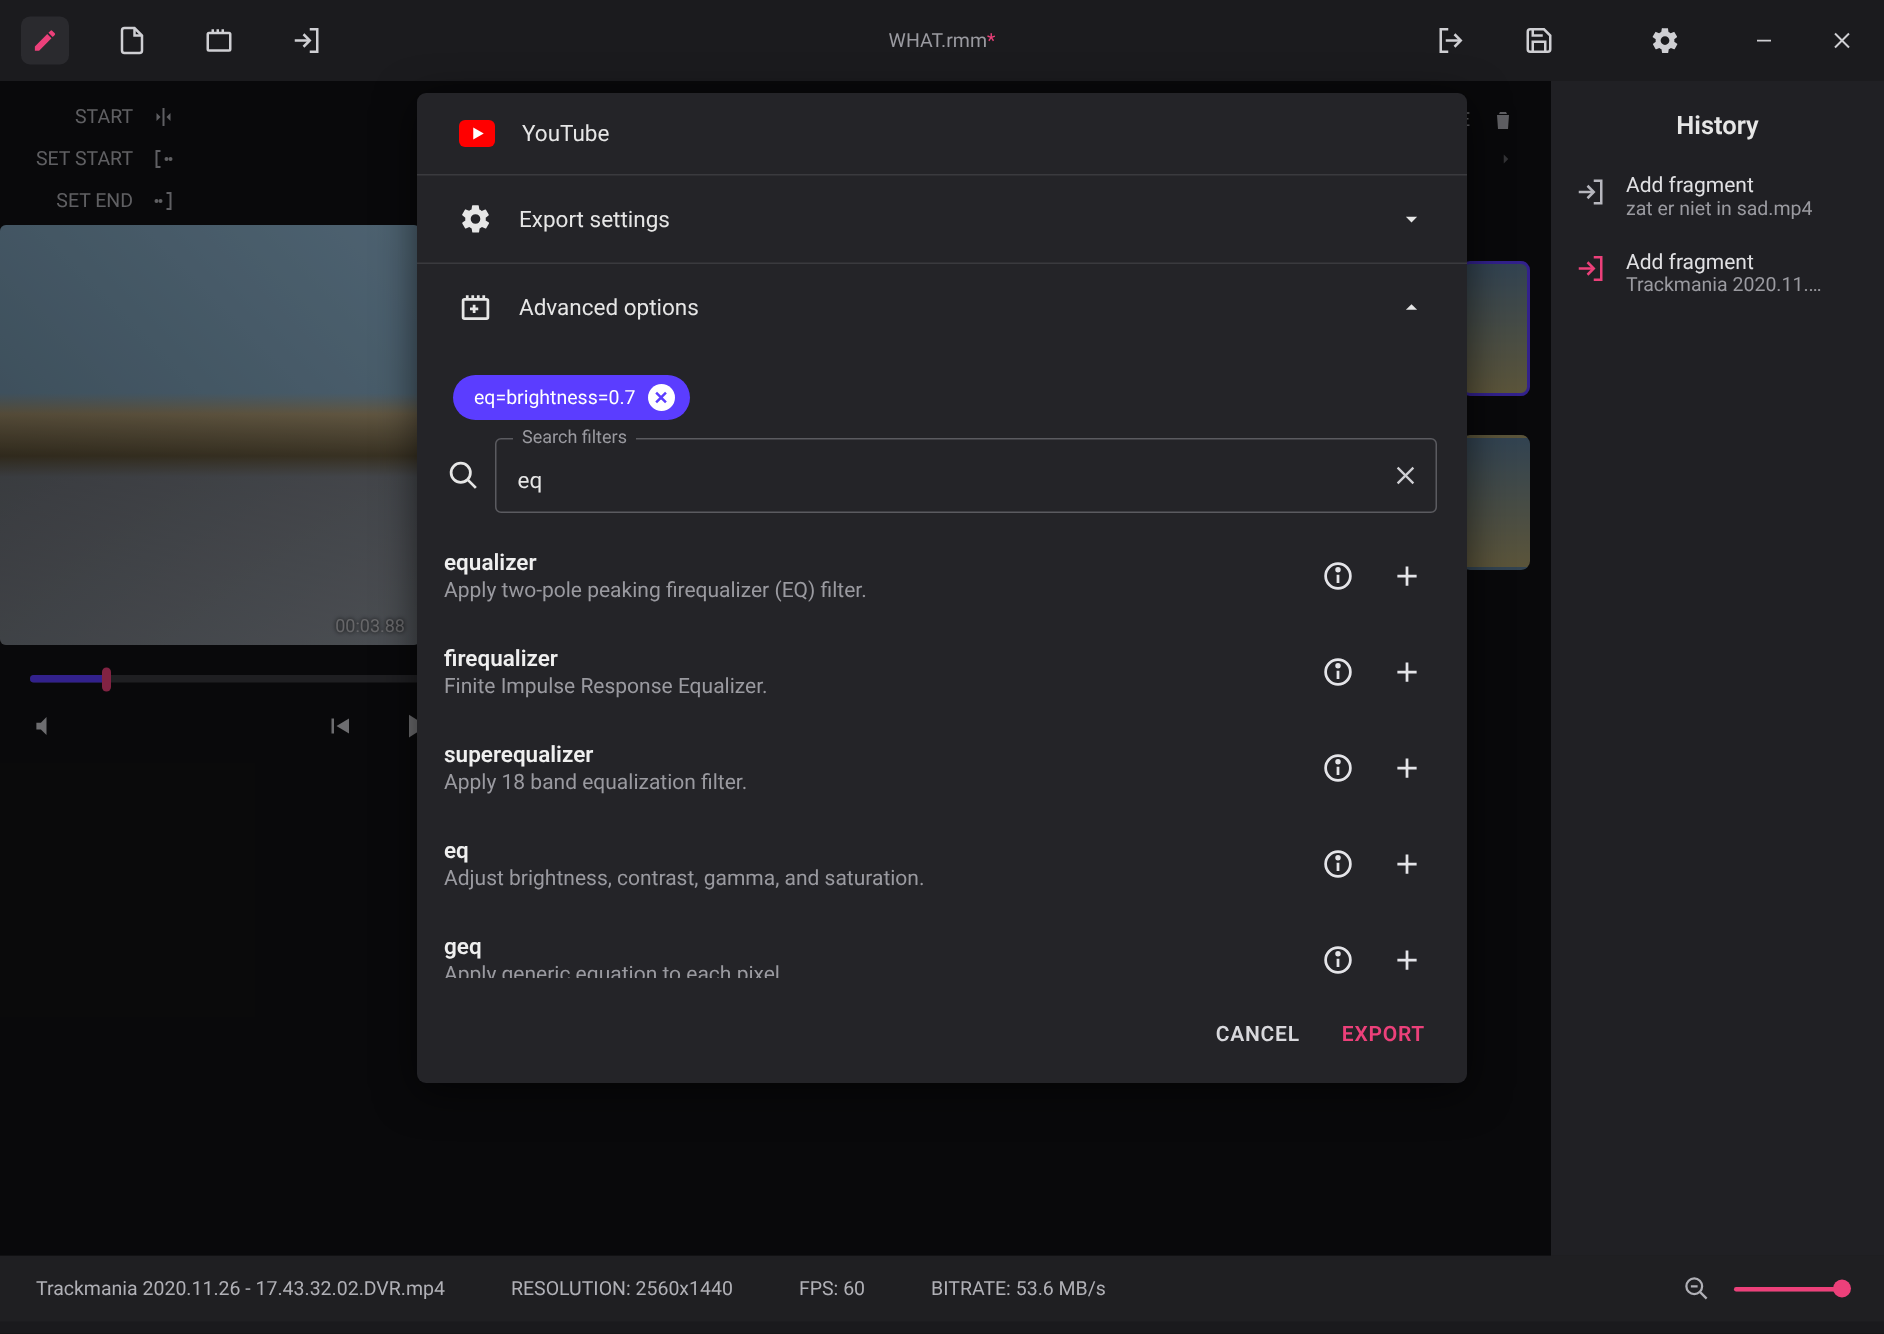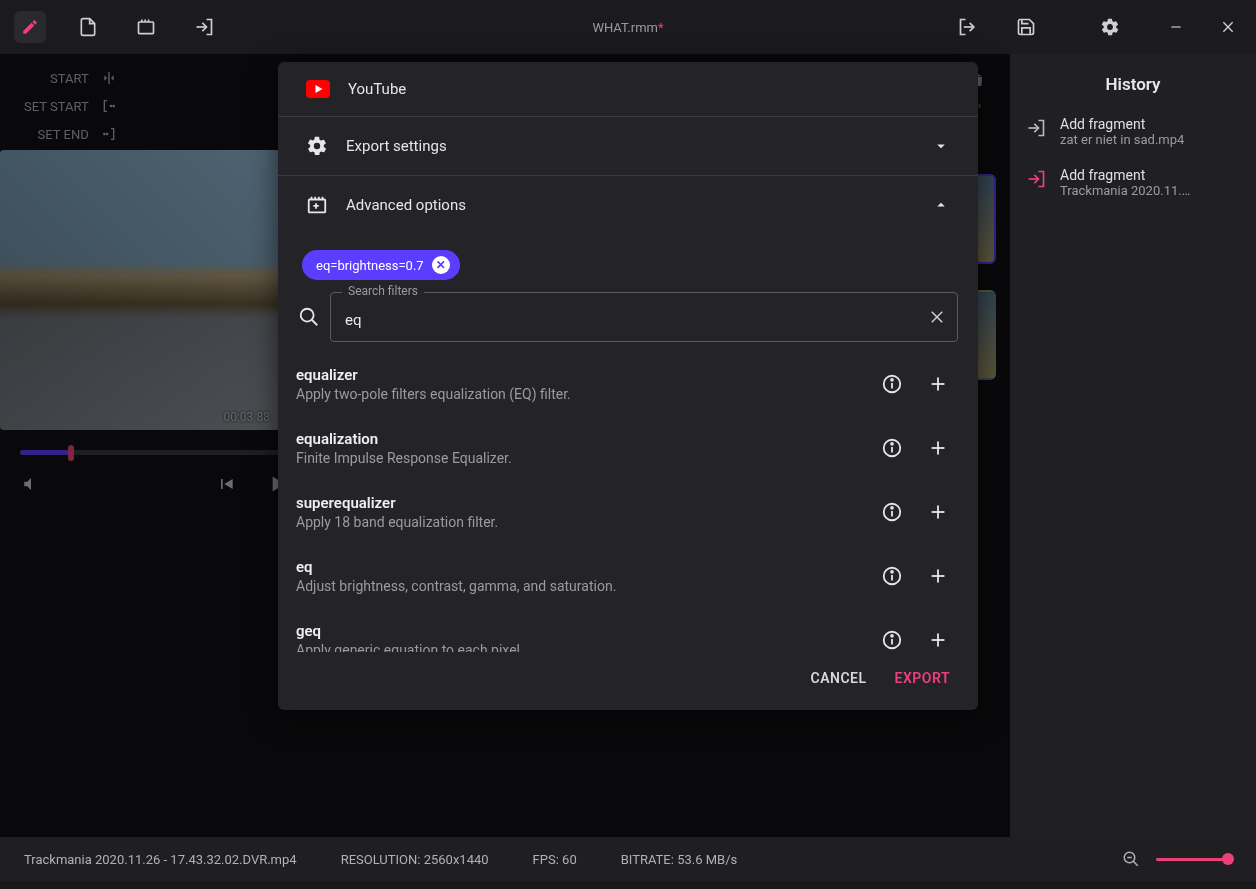--- a/index.html
+++ b/index.html
@@ -26,21 +26,21 @@
   .tb-btn{width:32px;height:32px;display:flex;align-items:center;justify-content:center;color:#cfcfd3;cursor:pointer;border-radius:6px;}
   .tb-btn.active{background:#2a2a2e;color:var(--accent);}
   .tb-title{position:absolute;left:50%;transform:translateX(-50%);font-size:13px;color:var(--text-dim);}
   .tb-title .mod{color:var(--accent);}
   .wc{display:flex;gap:24px;margin-left:10px;}
   .wc .tb-btn{width:28px;}
 
   
   .main{display:flex;height:calc(889px - 62px - 44px);}
   .editor{flex:1;position:relative;background:#121214;}
-  .history{width:246px;background:var(--panel);font-size:14px;}
+  .history{width:222px;background:var(--panel);font-size:14px;}
   .history h3{text-align:center;font-size:17px;font-weight:600;margin:20px 0 12px;}
   .hist-item{display:flex;gap:14px;padding:10px 16px;align-items:flex-start;cursor:pointer;}
   .hist-item.pink svg{color:var(--accent);}
   .hist-item svg{color:#b7b7be;flex:none;margin-top:2px;}
   .hist-text .t{font-size:14px;color:#e0e0e3;}
   .hist-text .s{font-size:13px;color:var(--text-dim);white-space:nowrap;overflow:hidden;text-overflow:ellipsis;max-width:140px;}
 
   
   .ed-top{display:flex;justify-content:space-between;padding:16px 24px 8px 24px;font-size:13px;color:#aeaeb4;}
   .ed-left{display:flex;flex-direction:column;align-items:flex-end;gap:12px;}
@@ -81,21 +81,21 @@
   .dlg-sec{padding:18px 28px;}
   .dlg-head{display:flex;align-items:center;gap:18px;border-bottom:1px solid var(--divider);cursor:pointer;}
   .dlg-head .lbl{font-size:15px;flex:1;}
   .chip{display:inline-flex;align-items:center;gap:8px;background:var(--purple);color:#fff;font-size:13px;padding:6px 10px 6px 14px;border-radius:18px;margin:16px 0 8px 24px;}
   .chip .x{width:18px;height:18px;border-radius:50%;background:#fff;color:var(--purple);display:flex;align-items:center;justify-content:center;font-weight:700;font-size:12px;cursor:pointer;}
   .search-wrap{margin:4px 20px 10px 20px;display:flex;align-items:center;gap:10px;}
   .search-box{flex:1;position:relative;}
   .search-box input{width:100%;background:transparent;border:1px solid #5b5b60;border-radius:4px;padding:18px 42px 12px 14px;color:var(--text);font-size:15px;outline:none;}
   .search-box label{position:absolute;left:12px;top:-8px;background:var(--bg2);padding:0 6px;font-size:12px;color:var(--text-dim);}
   .search-box .clear{position:absolute;right:12px;top:50%;transform:translateY(-50%);cursor:pointer;color:#cfcfd3;}
-  .results{max-height:300px;overflow-y:scroll;margin:0 6px 0 10px;}
+  .results{max-height:300px;overflow-y:scroll;margin:0 6px 12px 10px;}
   .results::-webkit-scrollbar{width:14px;}
   .results::-webkit-scrollbar-track{background:#2b2b2f;}
   .results::-webkit-scrollbar-thumb{background:#d0d0d0;border-radius:2px;}
   .res-row{display:flex;align-items:center;padding:12px 14px 12px 8px;gap:6px;}
   .res-txt{flex:1;}
   .res-txt .n{font-size:15px;color:#efefef;font-weight:600;}
   .res-txt .d{font-size:14px;color:var(--text-dim);margin-top:2px;}
   .res-btn{width:40px;height:40px;display:flex;align-items:center;justify-content:center;color:#e4e4e8;cursor:pointer;border-radius:50%;}
   .dlg-actions{display:flex;justify-content:flex-end;gap:28px;padding:18px 28px 18px;}
   .dlg-actions .btn{font-size:14px;font-weight:600;letter-spacing:.5px;cursor:pointer;}
@@ -390,39 +390,39 @@
           </svg>
       </span>
     </div>
   </div>
 
   <div class="results">
 
   <div class="res-row">
     <div class="res-txt">
       <div class="n">equalizer</div>
-      <div class="d">Apply two-pole filters equalization (EQ) filter.</div>
+      <div class="d">Apply two-pole peaking firequalizer (EQ) filter.</div>
     </div>
     <div class="res-btn">
       <svg width="22" height="22" viewBox="0 0 24 24" fill="none" stroke="currentColor" stroke-width="2">
             <circle cx="12" cy="12" r="9"></circle>
             <line x1="12" y1="11" x2="12" y2="17"></line>
             <circle cx="12" cy="7.5" r="1" fill="currentColor"></circle>
           </svg>
     </div>
     <div class="res-btn">
       <svg width="22" height="22" viewBox="0 0 24 24" stroke="currentColor" stroke-width="2">
             <line x1="12" y1="5" x2="12" y2="19"></line>
             <line x1="5" y1="12" x2="19" y2="12"></line>
           </svg>
     </div>
       </div>
       <div class="res-row">
     <div class="res-txt">
-      <div class="n">equalization</div>
+      <div class="n">firequalizer</div>
       <div class="d">Finite Impulse Response Equalizer.</div>
     </div>
     <div class="res-btn">
       <svg width="22" height="22" viewBox="0 0 24 24" fill="none" stroke="currentColor" stroke-width="2">
             <circle cx="12" cy="12" r="9"></circle>
             <line x1="12" y1="11" x2="12" y2="17"></line>
             <circle cx="12" cy="7.5" r="1" fill="currentColor"></circle>
           </svg>
     </div>
     <div class="res-btn">

